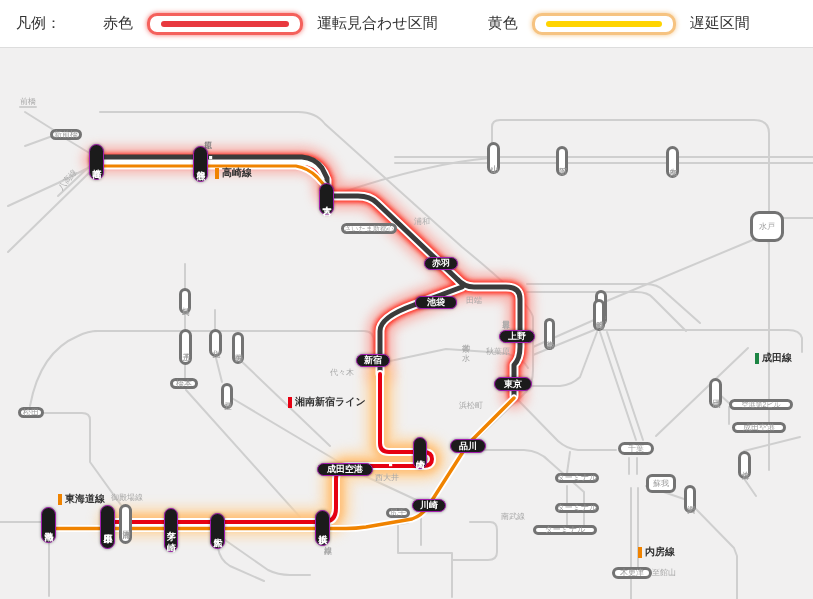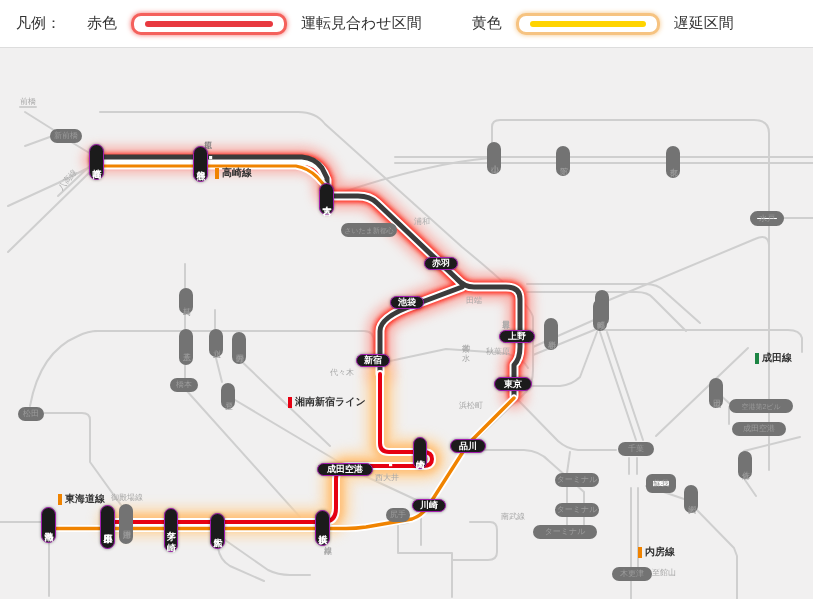--- a/index.html
+++ b/index.html
@@ -16,37 +16,37 @@
   .lg-pill-red .bar{width:128px;height:6px;border-radius:3px;background:#e8393f;}
   .lg-pill-yellow{width:138px;border:3px solid #f6c381;box-shadow:0 0 5px rgba(246,195,129,.95);}
   .lg-pill-yellow .bar{width:116px;height:6px;border-radius:3px;background:#ffd400;}
   
   #map{position:absolute;left:0;top:0;width:813px;height:599px;}
   #rails{position:absolute;left:0;top:0;}
   .st{position:absolute;box-sizing:border-box;border-radius:9px;display:flex;
     align-items:center;justify-content:center;line-height:1;white-space:nowrap;z-index:20;}
   .st-black{background:#1b1b1b;color:#fff;border:1px solid #a21caf;font-weight:bold;font-size:9px;
     box-shadow:0 0 3px rgba(0,0,0,.45);}
-  .st-gray{background:#fff;color:#9b9b9b;border:7px solid #737373;font-size:8px;}
+  .st-gray{background:#fff;color:#9b9b9b;border:3px solid #737373;font-size:8px;}
   .st.v{writing-mode:vertical-rl;text-orientation:upright;letter-spacing:0;}
   .tiny{position:absolute;font-size:8px;color:#a8a8a8;line-height:1;white-space:nowrap;z-index:15;}
   .tiny.v{writing-mode:vertical-rl;text-orientation:upright;}
   .tiny.dk{color:#777;}
   .line-label{position:absolute;display:flex;align-items:center;gap:3px;font-size:10px;
     font-weight:bold;color:#333;white-space:nowrap;z-index:25;}
   .line-label .sq{width:4px;height:11px;display:inline-block;}
 </style>
 </head>
 <body>
 
 <div id="page">
 
   <div id="legend">
     <span class="lg-text">凡例：</span>
-    <span class="lg-text" style="margin-left:12px">赤色</span>
+    <span class="lg-text" style="margin-left:28px">赤色</span>
     <span class="lg-pill lg-pill-red">
         <span class="bar"></span>
       </span>
     <span class="lg-text">運転見合わせ区間</span>
     <span class="lg-text" style="margin-left:36px">黄色</span>
     <span class="lg-pill lg-pill-yellow">
         <span class="bar"></span>
       </span>
     <span class="lg-text">遅延区間</span>
   </div>
@@ -121,21 +121,21 @@
 
         <rect x="209" y="156" width="3.2" height="3.2" fill="#fff"></rect>
         <rect x="389" y="463" width="3.2" height="3.2" fill="#fff"></rect>
       </g>
     </svg>
 
   <div class="st st-black v" style="left: 89px; top: 144px; width: 15px; height: 36px;">高崎</div>
       <div class="st st-black v" style="left: 193px; top: 146px; width: 15px; height: 36px;">熊谷</div>
       <div class="st st-black v" style="left: 319px; top: 183px; width: 15px; height: 32px;">大宮</div>
       <div class="st st-black" style="left: 424px; top: 257px; width: 34px; height: 13px;">赤羽</div>
-      <div class="st st-black" style="left: 390px; top: 296px; width: 34px; height: 13px;">池袋</div>
+      <div class="st st-black" style="left: 415px; top: 296px; width: 42px; height: 13px; border-radius: 6px;">池袋</div>
       <div class="st st-black" style="left: 356px; top: 354px; width: 34px; height: 13px;">新宿</div>
       <div class="st st-black" style="left: 499px; top: 330px; width: 36px; height: 13px;">上野</div>
       <div class="st st-black" style="left: 494px; top: 377px; width: 38px; height: 14px;">東京</div>
       <div class="st st-black" style="left: 450px; top: 439px; width: 36px; height: 14px;">品川</div>
       <div class="st st-black v" style="left: 413px; top: 437px; width: 14px; height: 32px;">大崎</div>
       <div class="st st-black" style="left: 317px; top: 463px; width: 56px; height: 13px;">成田空港</div>
       <div class="st st-black" style="left: 412px; top: 499px; width: 34px; height: 13px;">川崎</div>
       <div class="st st-black v" style="left: 315px; top: 510px; width: 15px; height: 36px;">横浜</div>
       <div class="st st-black v" style="left: 210px; top: 513px; width: 15px; height: 36px;">大船</div>
       <div class="st st-black v" style="left: 164px; top: 508px; width: 14px; height: 44px;">茅ケ崎</div>
@@ -147,21 +147,21 @@
       <div class="st st-gray v" style="left: 179px; top: 329px; width: 13px; height: 36px;">八王子</div>
       <div class="st st-gray v" style="left: 209px; top: 329px; width: 13px; height: 28px;">立川</div>
       <div class="st st-gray v" style="left: 232px; top: 332px; width: 12px; height: 32px;">国分寺</div>
       <div class="st st-gray v" style="left: 221px; top: 383px; width: 12px; height: 26px;">登戸</div>
       <div class="st st-gray" style="left: 170px; top: 378px; width: 28px; height: 11px;">橋本</div>
       <div class="st st-gray" style="left: 18px; top: 407px; width: 26px; height: 11px;">松田</div>
       <div class="st st-gray" style="left: 386px; top: 508px; width: 24px; height: 10px;">尻手</div>
       <div class="st st-gray v" style="left: 487px; top: 142px; width: 13px; height: 32px;">小山</div>
       <div class="st st-gray v" style="left: 556px; top: 146px; width: 12px; height: 30px;">下館</div>
       <div class="st st-gray v" style="left: 666px; top: 146px; width: 13px; height: 32px;">友部</div>
-      <div class="st st-gray" style="left: 750px; top: 211px; width: 34px; height: 15px;">水戸</div>
+      <div class="st st-gray" style="left: 750px; top: 211px; width: 34px; height: 31px;">水戸</div>
       <div class="st st-gray v" style="left: 595px; top: 290px; width: 12px; height: 36px;">北千住</div>
       <div class="st st-gray v" style="left: 544px; top: 318px; width: 11px; height: 32px;">新小岩</div>
       <div class="st st-gray v" style="left: 593px; top: 299px; width: 12px; height: 32px;">錦糸町</div>
       <div class="st st-gray" style="left: 618px; top: 442px; width: 36px; height: 13px;">千葉</div>
       <div class="st st-gray" style="left: 646px; top: 474px; width: 30px; height: 19px; border-radius: 6px;">蘇我</div>
       <div class="st st-gray v" style="left: 709px; top: 378px; width: 13px; height: 30px;">成田</div>
       <div class="st st-gray v" style="left: 738px; top: 451px; width: 13px; height: 28px;">佐倉</div>
       <div class="st st-gray v" style="left: 684px; top: 485px; width: 12px; height: 28px;">大網</div>
       <div class="st st-gray" style="left: 612px; top: 567px; width: 40px; height: 12px;">木更津</div>
       <div class="st st-gray" style="left: 729px; top: 399px; width: 64px; height: 11px; font-size: 7px;">空港第2ビル</div>

